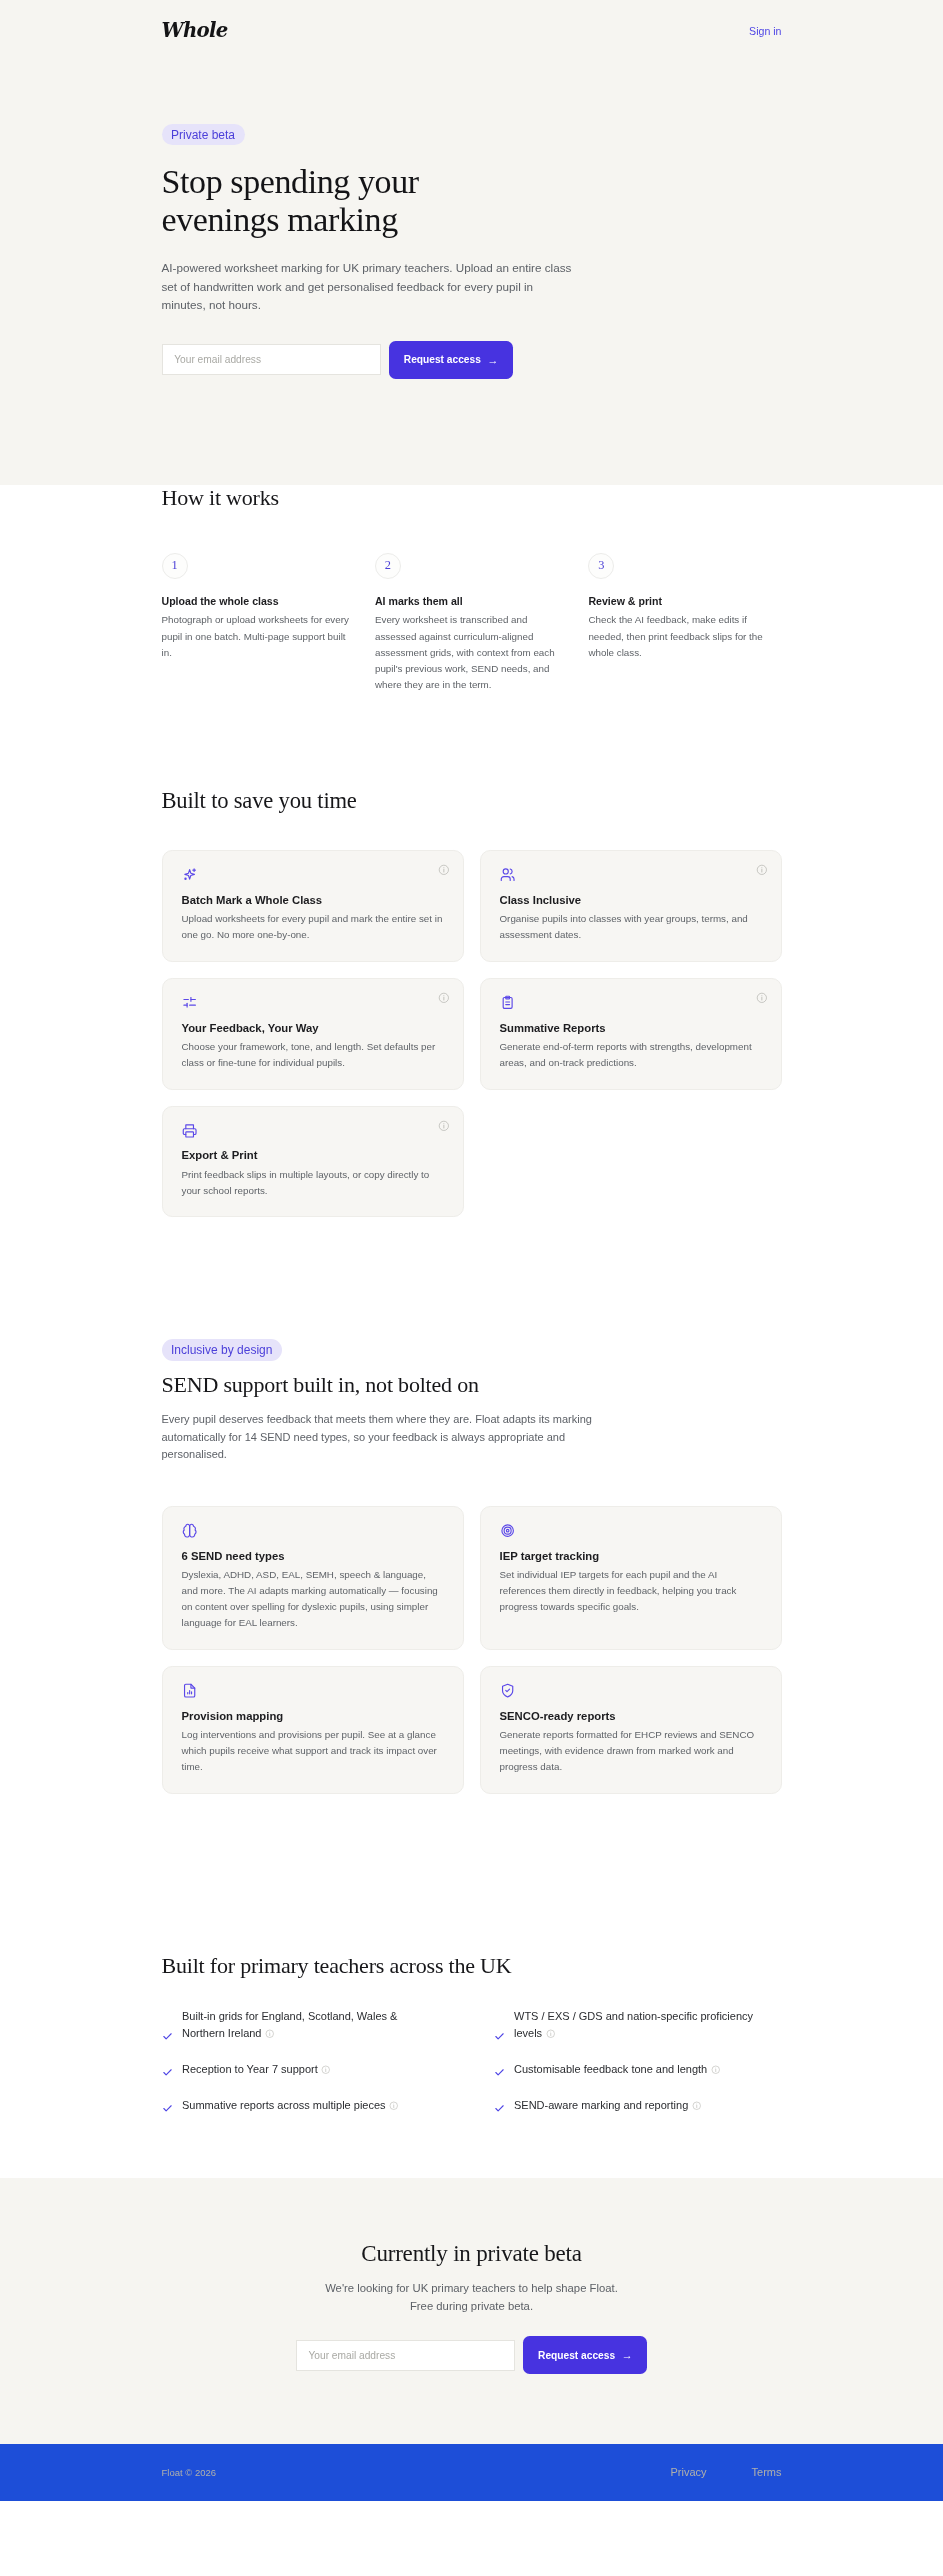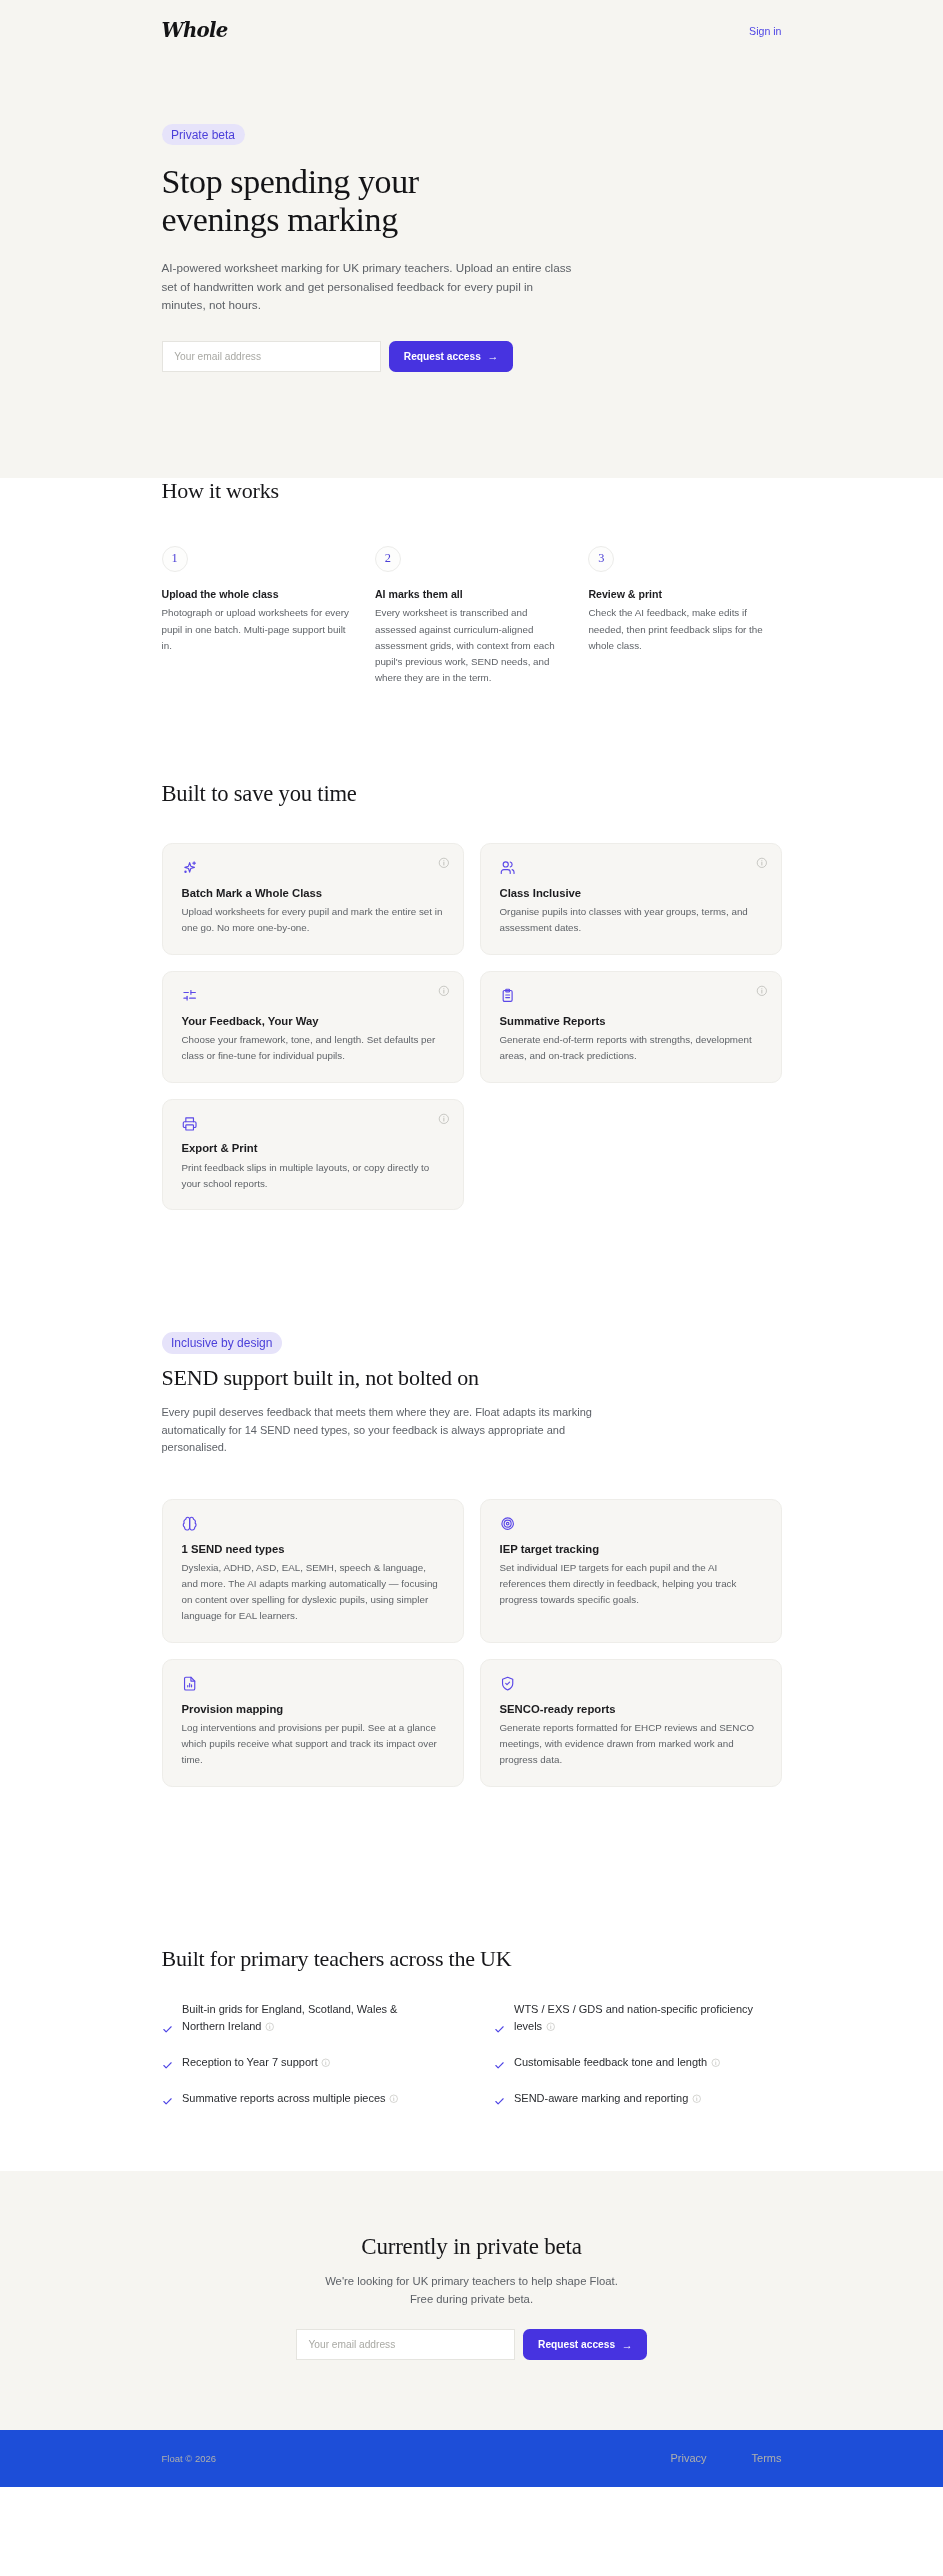--- a/index.html
+++ b/index.html
@@ -39,21 +39,21 @@
     color: #5d6167; font-size: 11.7px; line-height: 1.58;
   }
   .cta-form { margin-top: 26px; display: flex; gap: 8.7px; align-items: center; }
   .email-input {
     width: 219px; height: 31px; border: 0.7px solid #e5e4df; border-radius: 0;
     background: #ffffff; padding: 0 11.7px; font-size: 10.2px; color: #333;
     font-family: "Liberation Sans", sans-serif; outline: none;
   }
   .email-input::placeholder { color: #a9a9a4; }
   .primary-btn {
-    height: 31px; border: none; border-radius: 6.6px; background: #4733e0;
+    height: 38px; border: none; border-radius: 6.6px; background: #4733e0;
     color: #ffffff; font-size: 10.2px; font-weight: 700; padding: 0 14.6px;
     display: inline-flex; align-items: center; gap: 6.6px; cursor: pointer;
     font-family: "Liberation Sans", sans-serif;
   }
   .primary-btn .arrow { font-weight: 400; font-size: 11px; }
 
   
   .section-title {
     font-family: "Liberation Serif", "DejaVu Serif", serif;
     font-weight: 400; font-size: 22px; color: #17171a; letter-spacing: -0.2px;
@@ -288,21 +288,21 @@
 
 <div class="send-section container">
   <span class="pill-badge">Inclusive by design</span>
   <h2 class="section-title">SEND support built in, not bolted on</h2>
   <p class="send-desc">Every pupil deserves feedback that meets them where they are. Float adapts its marking automatically for 14 SEND need types, so your feedback is always appropriate and personalised.</p>
   <div class="cards-grid">
     <div class="card">
       <span class="card-icon"><svg viewBox="0 0 24 24">
             <use href="#i-brain"></use>
           </svg></span>
-      <div class="card-title">1 SEND need types</div>
+      <div class="card-title">6 SEND need types</div>
       <div class="card-desc">Dyslexia, ADHD, ASD, EAL, SEMH, speech &amp; language, and more. The AI adapts marking automatically — focusing on content over spelling for dyslexic pupils, using simpler language for EAL learners.</div>
     </div>
     <div class="card">
       <span class="card-icon"><svg viewBox="0 0 24 24">
             <use href="#i-target"></use>
           </svg></span>
       <div class="card-title">IEP target tracking</div>
       <div class="card-desc">Set individual IEP targets for each pupil and the AI references them directly in feedback, helping you track progress towards specific goals.</div>
     </div>
     <div class="card">

